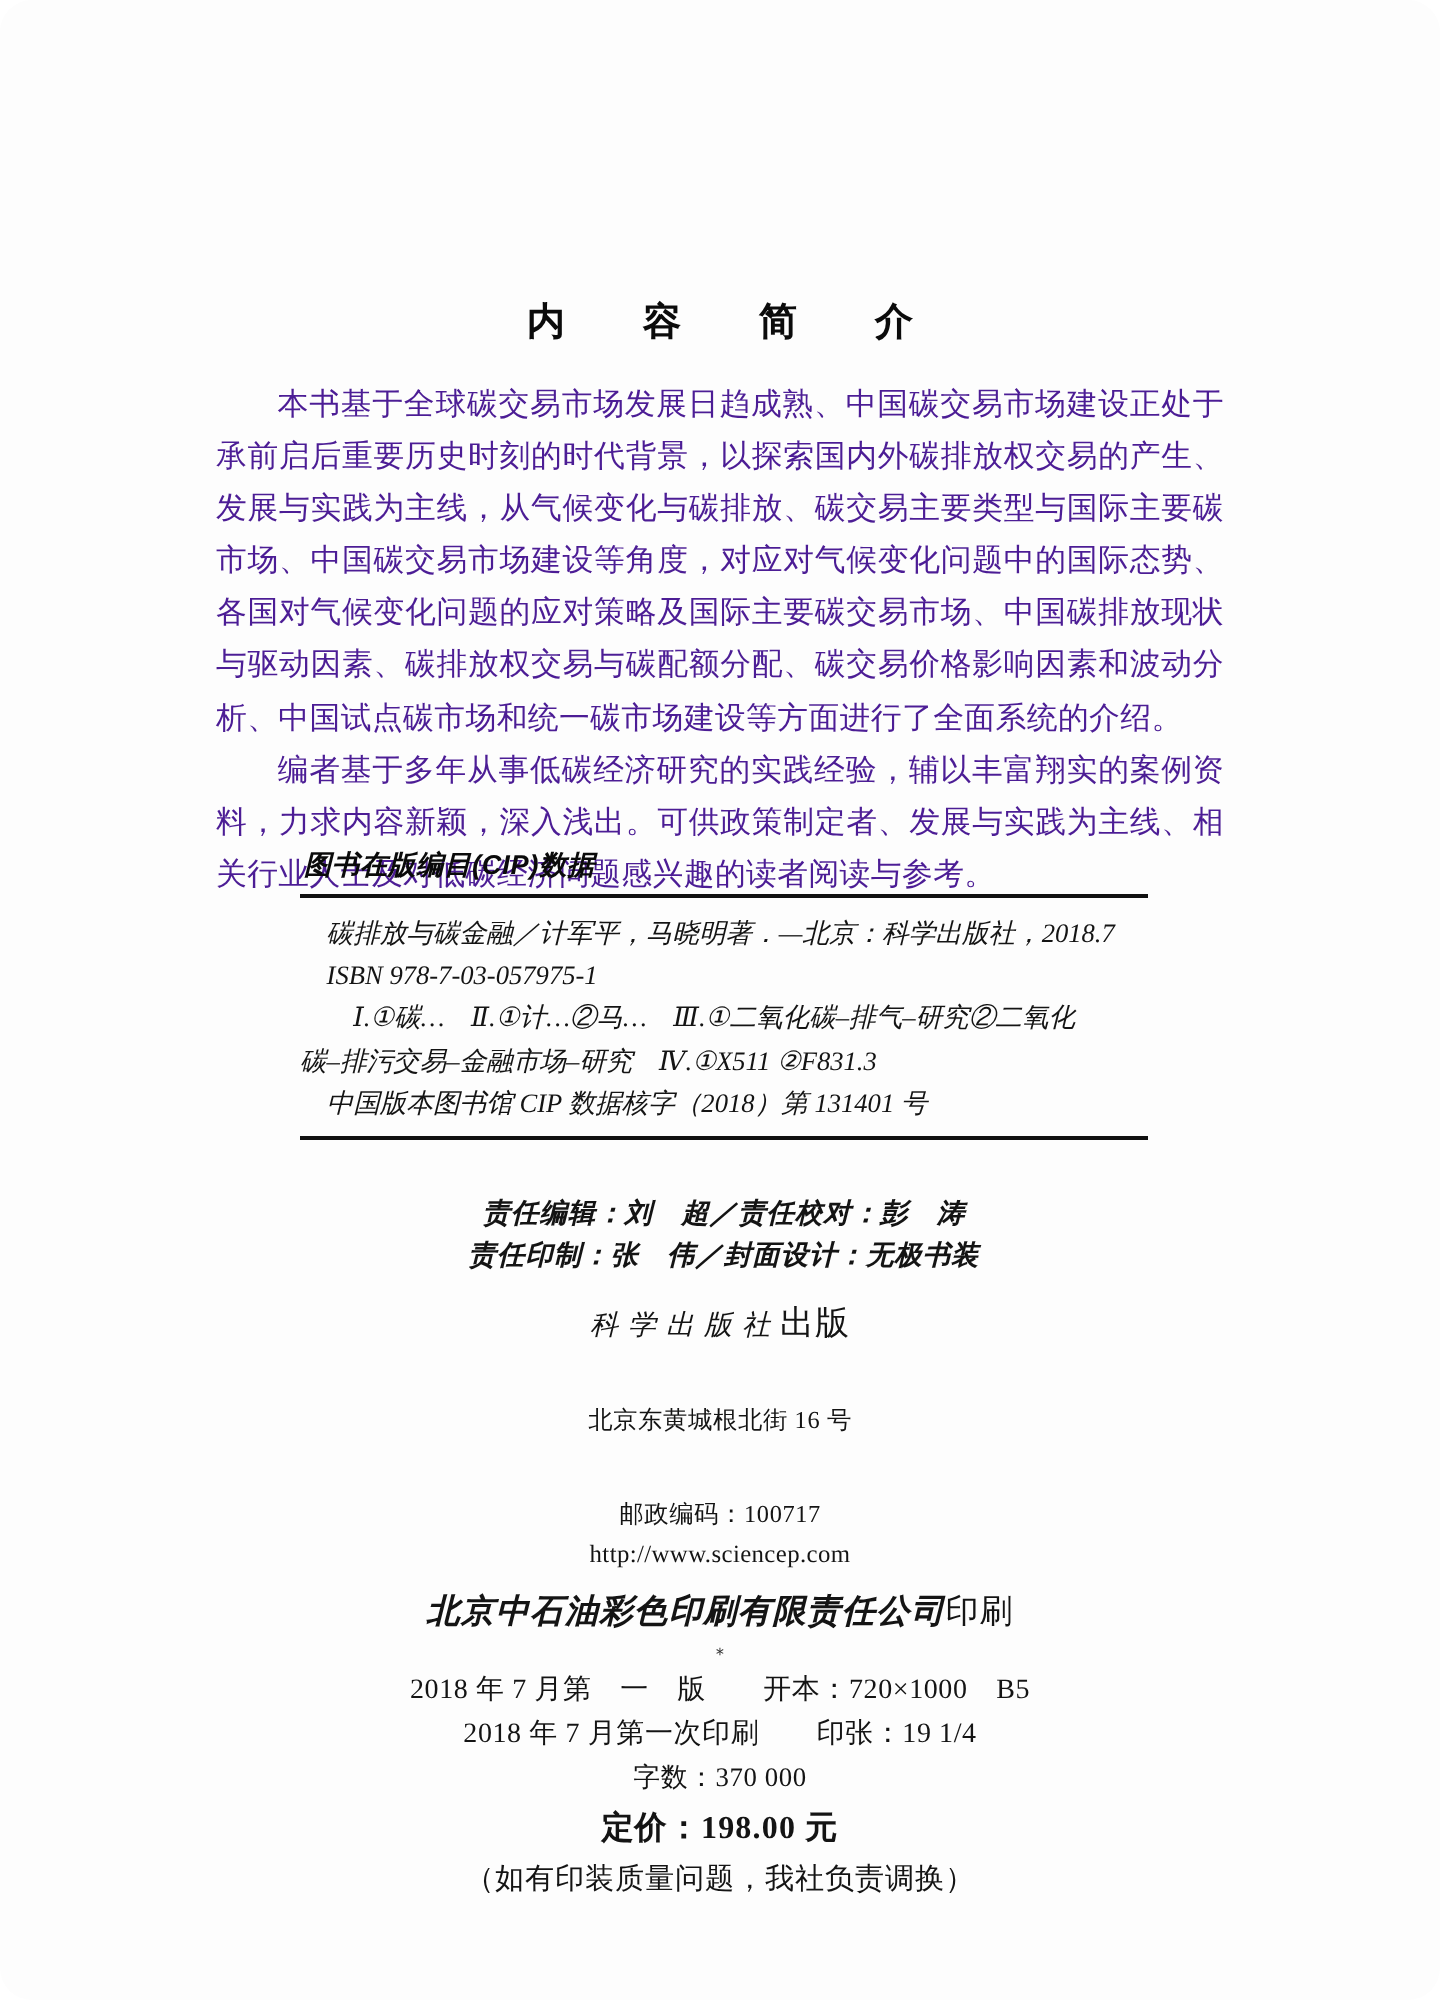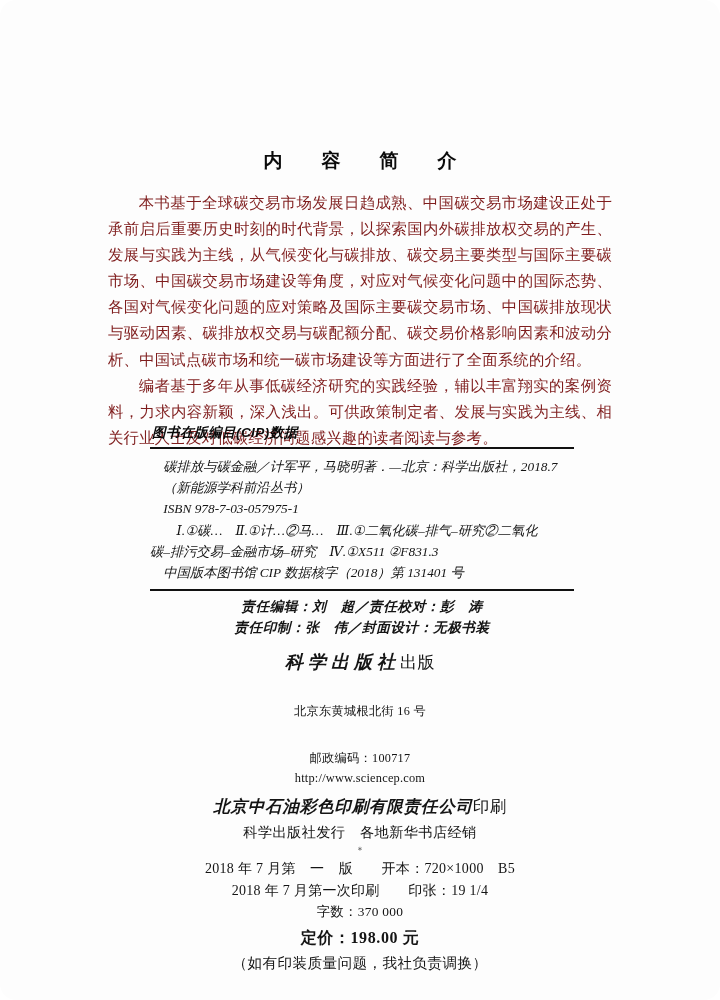--- a/index.html
+++ b/index.html
@@ -40,21 +40,21 @@
     color: #0b0b0b;
   }
   .summary-para {
     font-size: 15.4px;
     line-height: 26.1px;
     text-align: justify;
     text-justify: inter-ideograph;
     text-indent: 2em;
     margin: 0;
     letter-spacing: 0.2px;
-    color: #7f1d1d;
+    color: #4c1d95;
   }
 
   
   .cip-block {
     position: absolute;
     left: 150px;
     top: 424px;
     width: 424px;
     font-style: italic;
   }
@@ -112,24 +112,24 @@
     width: 500px;
     text-align: center;
     color: #141414;
   }
   .pub-line {
     font-size: 19px;
     letter-spacing: 1px;
     margin-bottom: 5px;
   }
   .pub-brush {
-    font-weight: bold;
+    font-weight: normal;
     font-style: italic;
     letter-spacing: 5px;
-    font-size: 18px;
+    font-size: 14px;
   }
   .pub-suffix {
     font-size: 17px;
     letter-spacing: 0.5px;
   }
   .addr-line {
     font-size: 12.2px;
     line-height: 19px;
     letter-spacing: 0.3px;
     margin-top: 28px;
@@ -194,21 +194,20 @@
     <div class="summary-title">内　容　简　介</div>
     <p class="summary-para">本书基于全球碳交易市场发展日趋成熟、中国碳交易市场建设正处于承前启后重要历史时刻的时代背景，以探索国内外碳排放权交易的产生、发展与实践为主线，从气候变化与碳排放、碳交易主要类型与国际主要碳市场、中国碳交易市场建设等角度，对应对气候变化问题中的国际态势、各国对气候变化问题的应对策略及国际主要碳交易市场、中国碳排放现状与驱动因素、碳排放权交易与碳配额分配、碳交易价格影响因素和波动分析、中国试点碳市场和统一碳市场建设等方面进行了全面系统的介绍。</p>
     <p class="summary-para">编者基于多年从事低碳经济研究的实践经验，辅以丰富翔实的案例资料，力求内容新颖，深入浅出。可供政策制定者、发展与实践为主线、相关行业人士及对低碳经济问题感兴趣的读者阅读与参考。</p>
   </section>
 
   <section class="cip-block">
     <div class="cip-heading">图书在版编目(CIP)数据</div>
     <div class="rule-thick"></div>
     <div class="cip-body">
       <p class="cip-line cip-indent-1">碳排放与碳金融／计军平，马晓明著．—北京：科学出版社，2018.7</p>
-      <p class="cip-line cip-indent-1">（新能源学科前沿丛书）</p>
       <p class="cip-line cip-indent-1">ISBN 978-7-03-057975-1</p>
       <p class="cip-line cip-indent">Ⅰ.①碳…　Ⅱ.①计…②马…　Ⅲ.①二氧化碳–排气–研究②二氧化</p>
       <p class="cip-line">碳–排污交易–金融市场–研究　Ⅳ.①X511 ②F831.3</p>
       <p class="cip-line cip-indent-1">中国版本图书馆 CIP 数据核字（2018）第 131401 号</p>
     </div>
     <div class="rule-thick"></div>
   </section>
 
   <section class="credits">
     <div>责任编辑：刘　超／责任校对：彭　涛</div>
@@ -222,21 +221,20 @@
     </div>
 
     <div class="addr-line">北京东黄城根北街 16 号</div>
     <div class="addr-line">邮政编码：100717</div>
     <div class="url-line">http://www.sciencep.com</div>
 
     <div class="printer-line">
       <span>北京中石油彩色印刷有限责任公司</span><span class="printer-suffix">印刷</span>
     </div>
 
-    <div class="distrib-line">科学出版社发行　各地新华书店经销</div>
 
     <div class="tiny-mark">＊</div>
 
     <div class="spec-line">2018 年 7 月第　一　版　　开本：720×1000　B5</div>
     <div class="spec-line">2018 年 7 月第一次印刷　　印张：19 1/4</div>
     <div class="words-line">字数：370 000</div>
 
     <div class="price-line">定价：198.00 元</div>
     <div class="note-line">（如有印装质量问题，我社负责调换）</div>
   </section>

